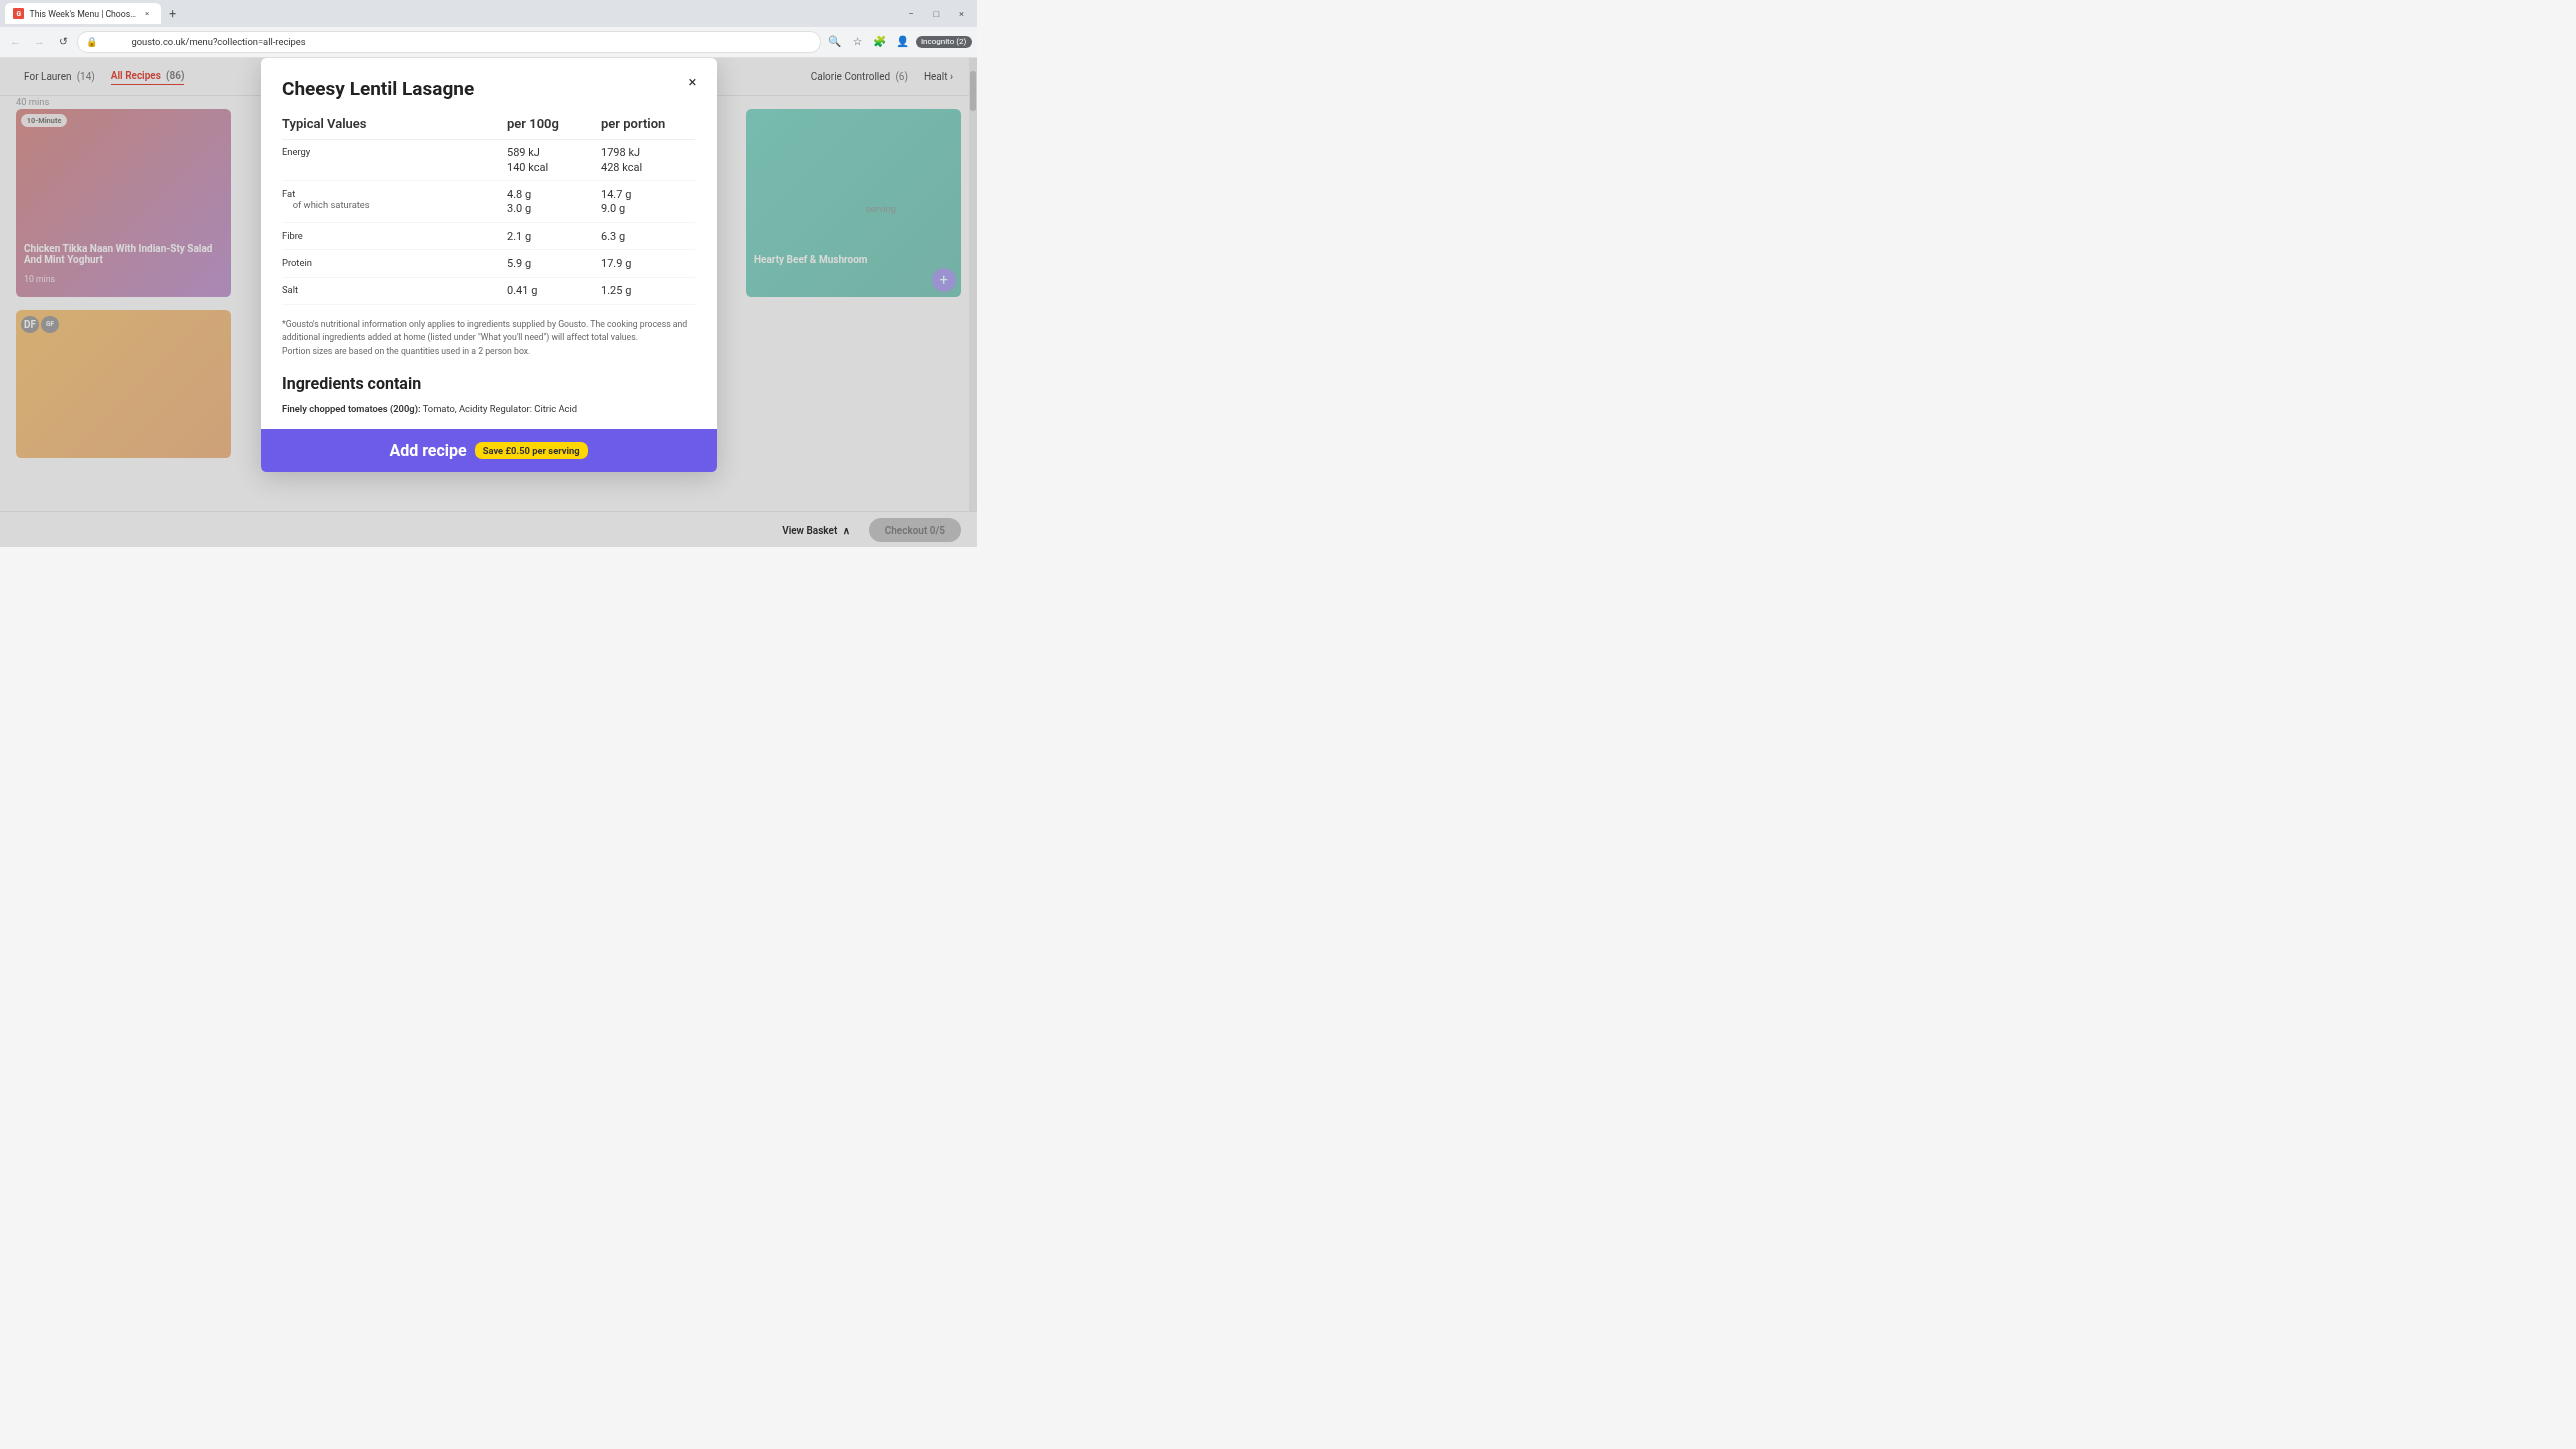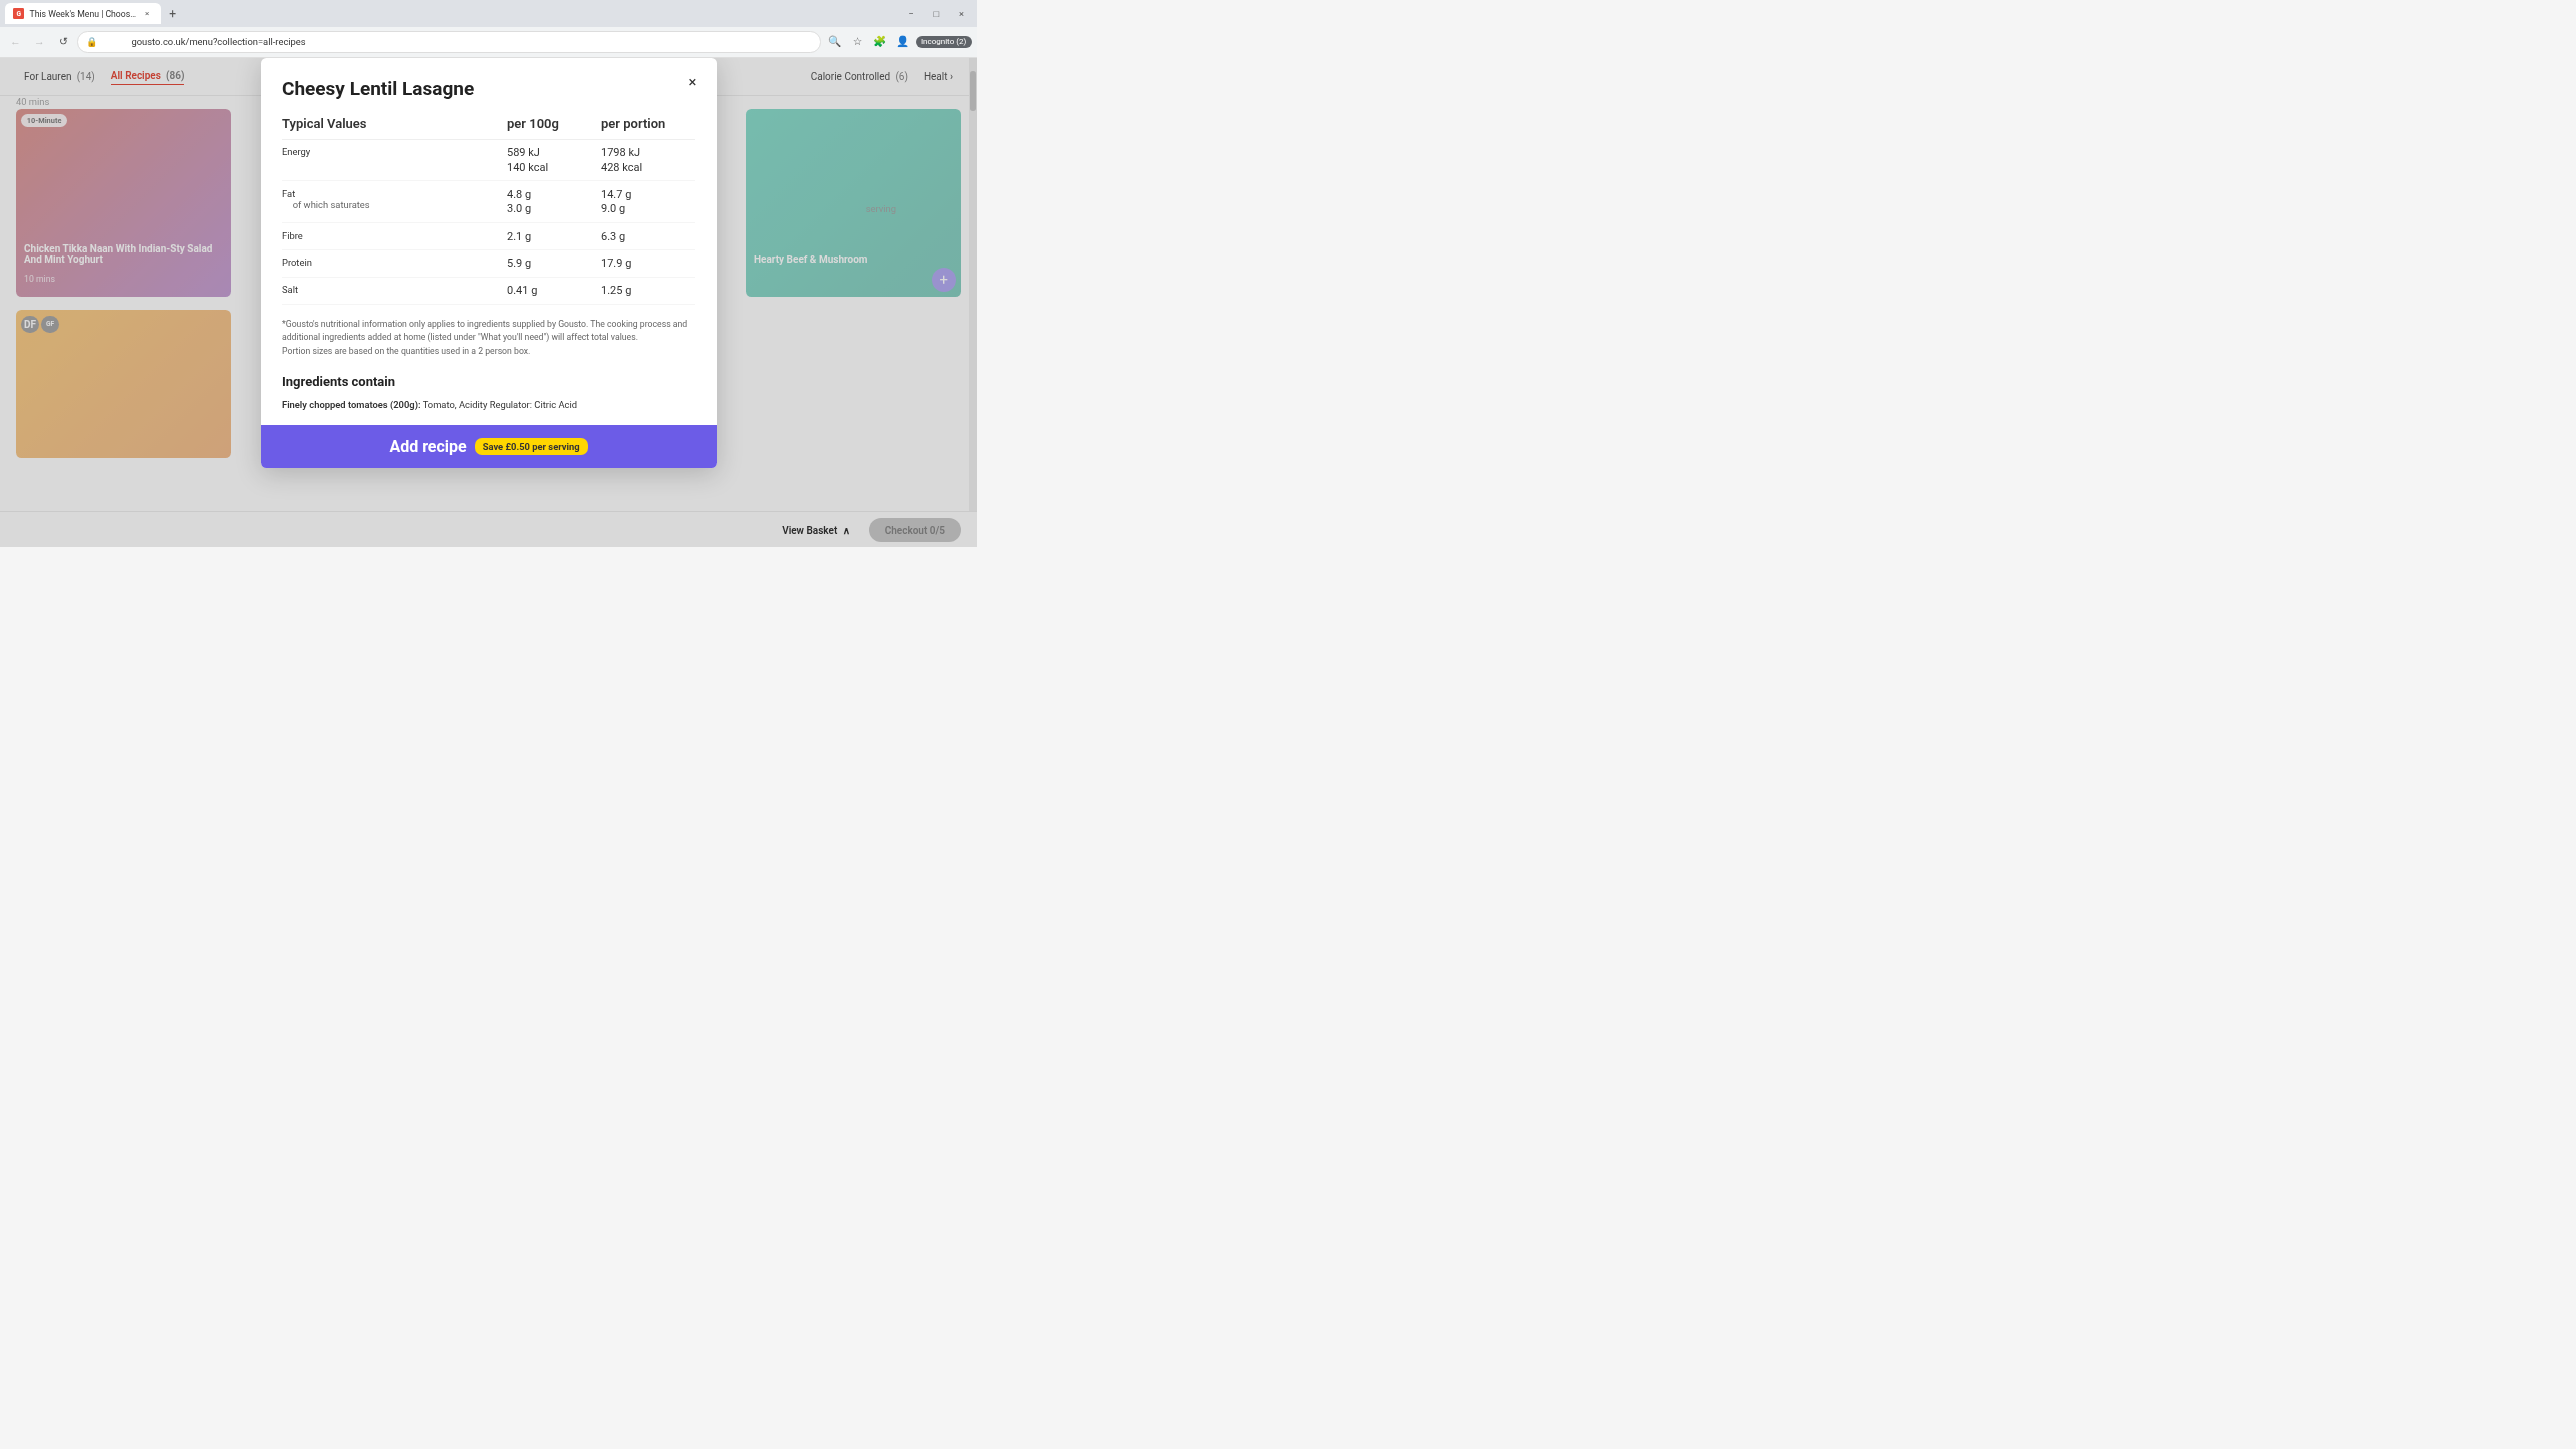--- a/index.html
+++ b/index.html
@@ -262,21 +262,21 @@
       font-size: 8.7px;
       color: #666;
       line-height: 1.5;
     }
 
     
     .ingredients-section {
       padding: 5.4px 21.5px 13.4px;
     }
     .ingredients-title {
-      font-size: 13px;
+      font-size: 16px;
       font-weight: 700;
       color: #222;
       margin-bottom: 8px;
     }
     .ingredient-item {
       font-size: 9.4px;
       color: #333;
       line-height: 1.6;
     }
     .ingredient-name {

